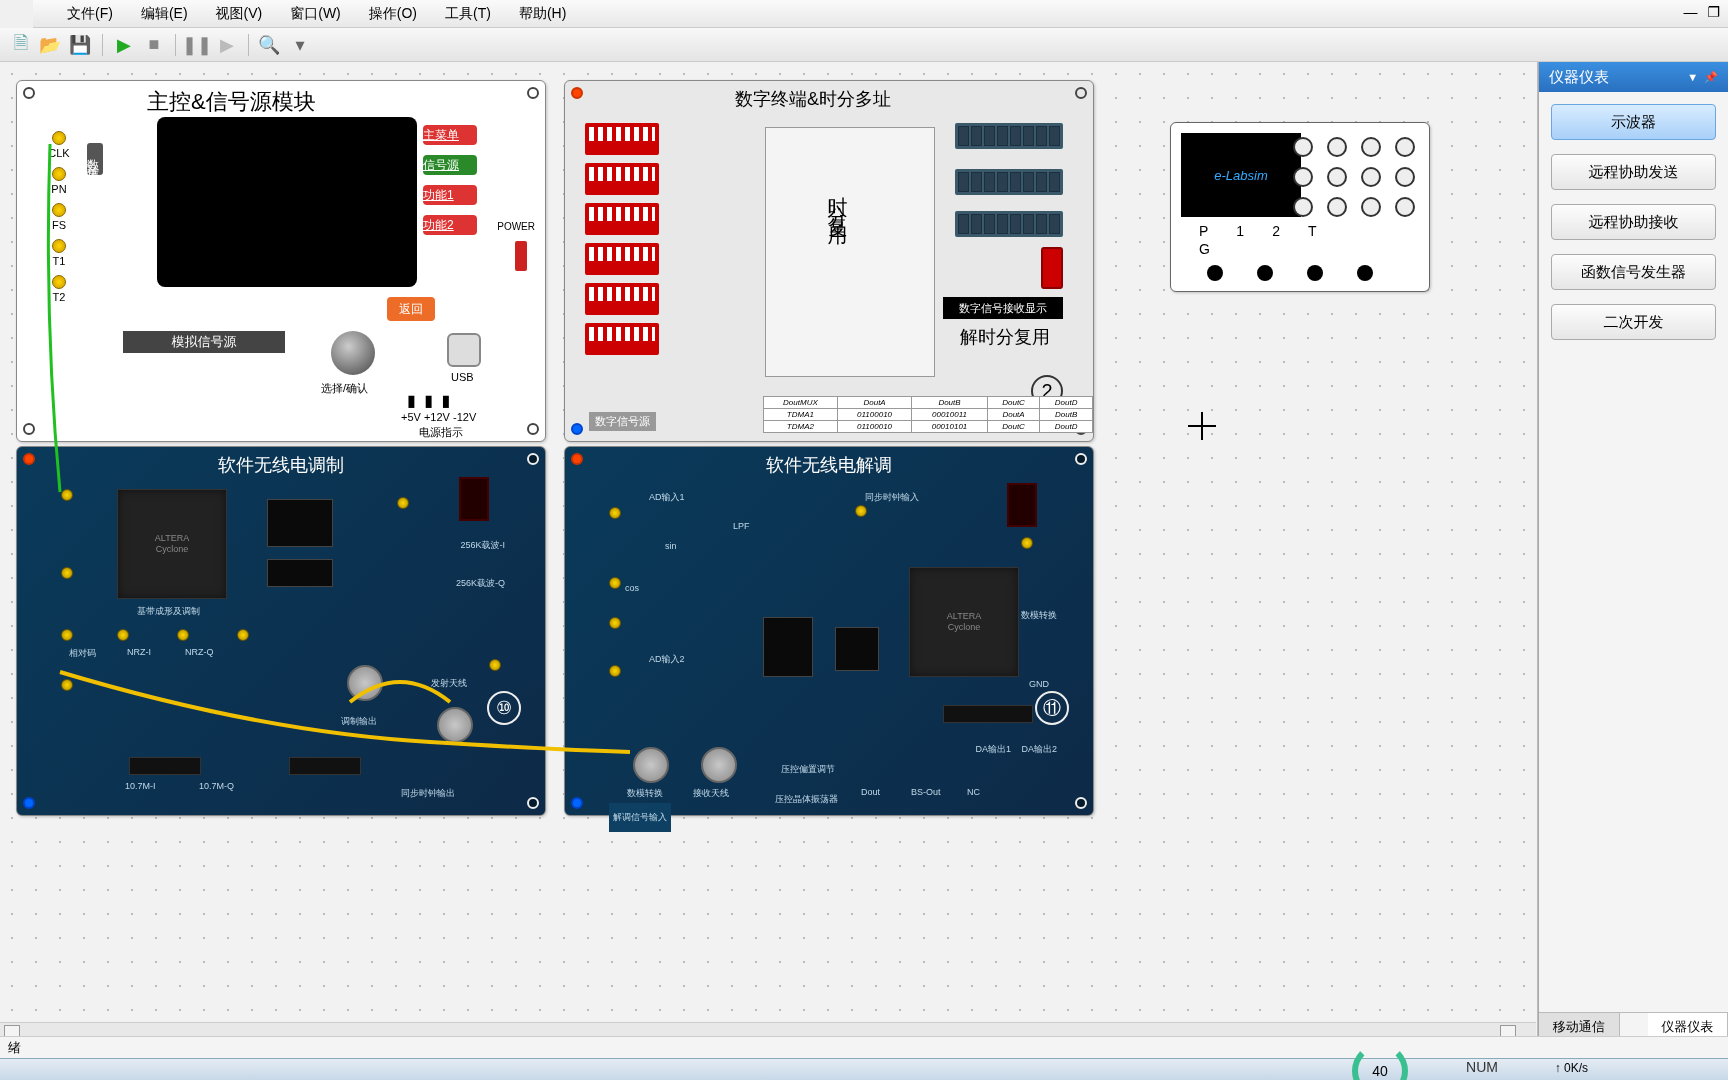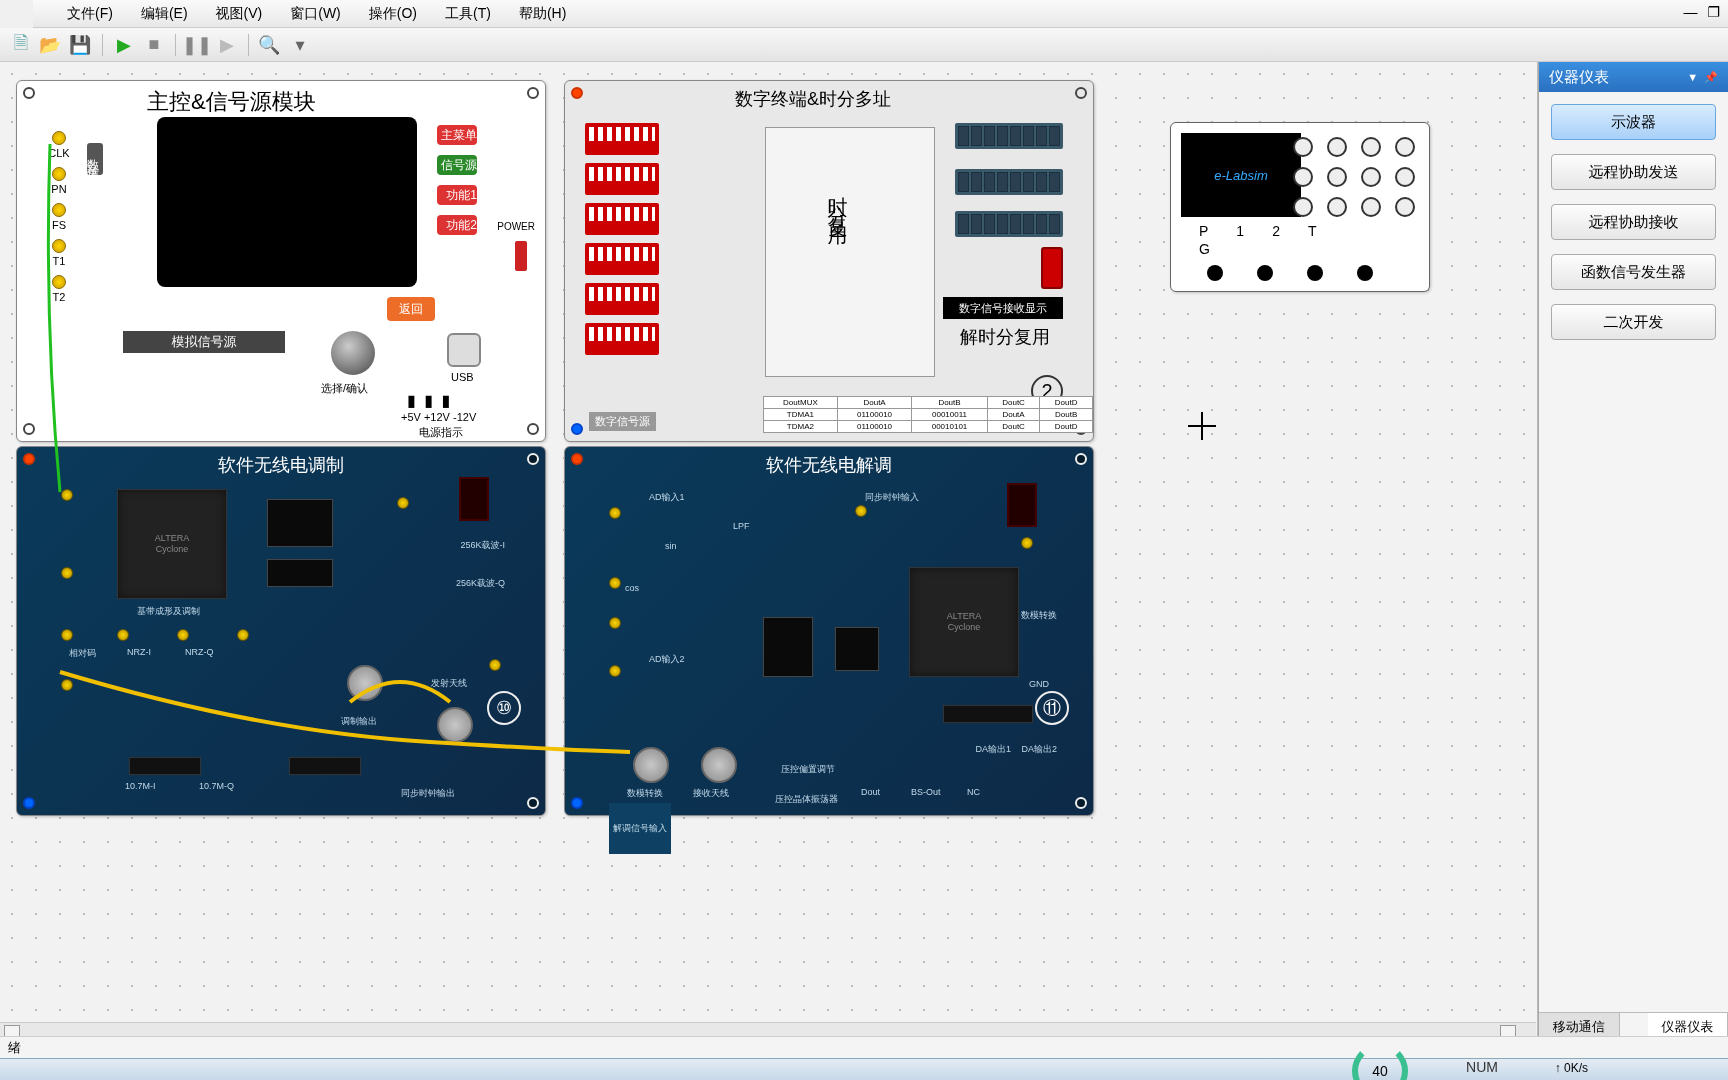--- a/index.html
+++ b/index.html
@@ -21,21 +21,21 @@
 
 
 .mod { position:absolute; border:1px solid #888; background:#fff; border-radius:6px; box-shadow:1px 1px 3px rgba(0,0,0,0.2); }
 .mod .corner { position:absolute; width:12px; height:12px; border:2px solid #444; border-radius:50%; }
 .mod .corner.tl{ top:6px; left:6px;} .mod .corner.tr{ top:6px; right:6px;} .mod .corner.bl{ bottom:6px; left:6px;} .mod .corner.br{ bottom:6px; right:6px;}
 
 
 #m1 { left:16px; top:18px; width:530px; height:362px; }
 #m1 .title { position:absolute; top:6px; left:130px; font-size:22px; font-weight:500; }
 #m1 .screen { position:absolute; left:140px; top:36px; width:260px; height:170px; background:#000; border-radius:8px; }
-#m1 .redbtn { position:absolute; width:40px; height:20px; background:#d33; color:#fff; font-size:12px; text-align:right; line-height:20px; border-radius:4px; right:68px; }
+#m1 .redbtn { position:absolute; width:54px; height:20px; background:#d33; color:#fff; font-size:12px; text-align:left; line-height:20px; border-radius:4px; right:68px;text-decoration:underline; }
 #m1 .redbtn2{ position:absolute; width:48px; height:24px; background:#ec6c28; color:#fff; font-size:12px; text-align:center; line-height:24px; border-radius:4px; left:370px; top:216px;}
 #m1 .pwrled { position:absolute; right:18px; top:160px; width:12px; height:30px; background:#c22; border-radius:2px;}
 #m1 .pwrlbl { position:absolute; right:10px; top:140px; font-size:10px;}
 #m1 .leftports { position:absolute; left:22px; top:46px; width:40px; }
 #m1 .port { width:14px; height:14px; background:radial-gradient(circle,#ffd700,#cc9900); border:1px solid #886600; border-radius:50%; margin:4px auto; }
 #m1 .plbl { font-size:11px; text-align:center; margin-top:-2px; margin-bottom:8px;}
 #m1 .vlab { position:absolute; left:70px; top:62px; width:16px; background:#555; color:#fff; font-size:12px; padding:6px 2px; text-align:center; border-radius:3px; writing-mode:vertical-rl; letter-spacing:4px;}
 #m1 .analog{ position:absolute; left:106px; top:250px; width:162px; height:22px; background:#444; color:#fff; font-size:13px; text-align:center; line-height:22px;}
 #m1 .knobs { position:absolute; left:104px; top:284px; display:flex; gap:26px;}
 #m1 .knob { width:34px; height:34px; background:radial-gradient(circle at 40% 35%,#555,#000); border-radius:50%; position:relative;}
@@ -58,21 +58,21 @@
 #m2 .centerbox{ position:absolute; left:200px; top:46px; width:170px; height:250px; border:1px solid #999; background:#f4f4f4;}
 #m2 .cb-title{ position:absolute; left:260px; top:100px; font-size:20px; writing-mode:vertical-rl; letter-spacing:10px;}
 #m2 .ledbar{ position:absolute; right:30px; width:108px; height:26px; background:#3a5a6a; border-radius:2px; display:flex; padding:3px; gap:2px;}
 #m2 .ledbar .seg{ flex:1; background:#2a4050; border:1px solid #1a3040;}
 #m2 .redswitch{ position:absolute; right:30px; top:166px; width:22px; height:42px; background:#cc0000; border:2px solid #880000; border-radius:3px;}
 #m2 .blackbar{ position:absolute; right:30px; top:216px; width:120px; height:22px; background:#000; color:#fff; font-size:11px; text-align:center; line-height:22px;}
 #m2 .demux{ position:absolute; left:395px; top:244px; font-size:18px; }
 #m2 .circnum{ position:absolute; right:30px; bottom:34px; width:32px; height:32px; border:2px solid #333; border-radius:50%; text-align:center; line-height:28px; font-size:20px;}
 #m2 .dsrc{ position:absolute; left:24px; bottom:10px; font-size:11px; background:#999; padding:2px 6px; color:#fff;}
 #m2 .table{ position:absolute; left:198px; bottom:8px; width:330px; font-size:8px; border-collapse:collapse;}
-#m2 .table td{ border:1px solid #999; padding:1px 3px; text-align:center; background:#fff;}
+#m2 .table td{ border:1px solid #999; padding:1px 3px; text-align:center; background:#fff;font-style:italic;}
 
 
 .pcb { background:linear-gradient(135deg,#0a3a5a,#0d2a48); color:#cfe0e8; }
 .pcb .ptitle { position:absolute; top:6px; left:50%; transform:translateX(-50%); font-size:18px; color:#fff;}
 .pcb .chip { position:absolute; background:#1a1a1a; border:1px solid #333; box-shadow:inset 0 0 10px rgba(0,0,0,0.5);}
 .pcb .chip.big { width:110px; height:110px; background:#222; display:flex; align-items:center; justify-content:center; font-size:9px; color:#888; text-align:center; line-height:1.2;}
 .pcb .smallchip{ background:#0a0a0a; border:1px solid #444;}
 .pcb .gport { position:absolute; width:12px; height:12px; background:radial-gradient(circle,#ffd700,#aa8800); border-radius:50%; border:1px solid #665500;}
 .pcb .sevseg{ position:absolute; width:30px; height:44px; background:#200; border:2px solid #400;}
 .pcb .coax{ position:absolute; width:36px; height:36px; background:radial-gradient(circle,#c8c8c8,#888); border-radius:50%; border:2px solid #666;}
@@ -322,21 +322,21 @@
       <div class="smallchip" style="position:absolute;left:198px;top:170px;width:50px;height:60px"></div>
       <div class="smallchip" style="position:absolute;left:270px;top:180px;width:44px;height:44px"></div>
       <div class="coax" style="left:68px;top:300px"></div>
       <div class="coax" style="left:136px;top:300px"></div>
       <div class="header" style="right:60px;top:258px;width:90px;height:18px"></div>
       <div class="circnum" style="right:24px;bottom:90px">⑪</div>
       <div class="txt" style="left:62px;top:340px">数模转换</div>
       <div class="txt" style="left:128px;top:340px">接收天线</div>
       <div class="txt" style="left:210px;top:346px">压控晶体振荡器</div>
       <div class="txt" style="left:216px;top:316px">压控偏置调节</div>
-      <div class="txt" style="left:44px;top:356px;background:#0d4062;padding:19px 4px">解调信号输入</div>
+      <div class="txt" style="left:44px;top:356px;background:#0d4062;padding:8px 4px">解调信号输入</div>
       <div class="txt" style="left:84px;top:44px">AD输入1</div>
       <div class="txt" style="left:84px;top:206px">AD输入2</div>
       <div class="txt" style="left:300px;top:44px">同步时钟输入</div>
       <div class="txt" style="left:100px;top:94px">sin</div>
       <div class="txt" style="left:60px;top:136px">cos</div>
       <div class="txt" style="left:168px;top:74px">LPF</div>
       <div class="txt" style="right:36px;top:162px">数模转换</div>
       <div class="txt" style="right:82px;top:296px">DA输出1</div>
       <div class="txt" style="right:36px;top:296px">DA输出2</div>
       <div class="txt" style="left:296px;top:340px">Dout</div>

